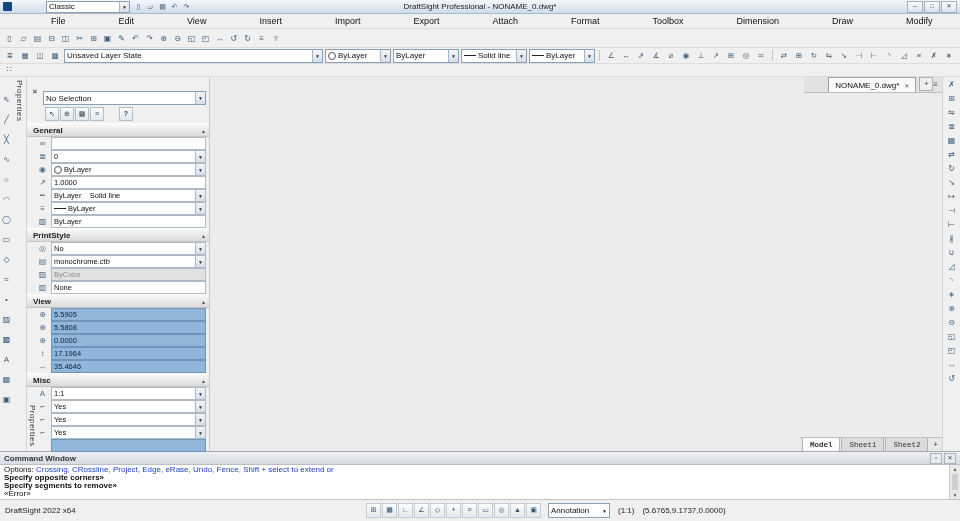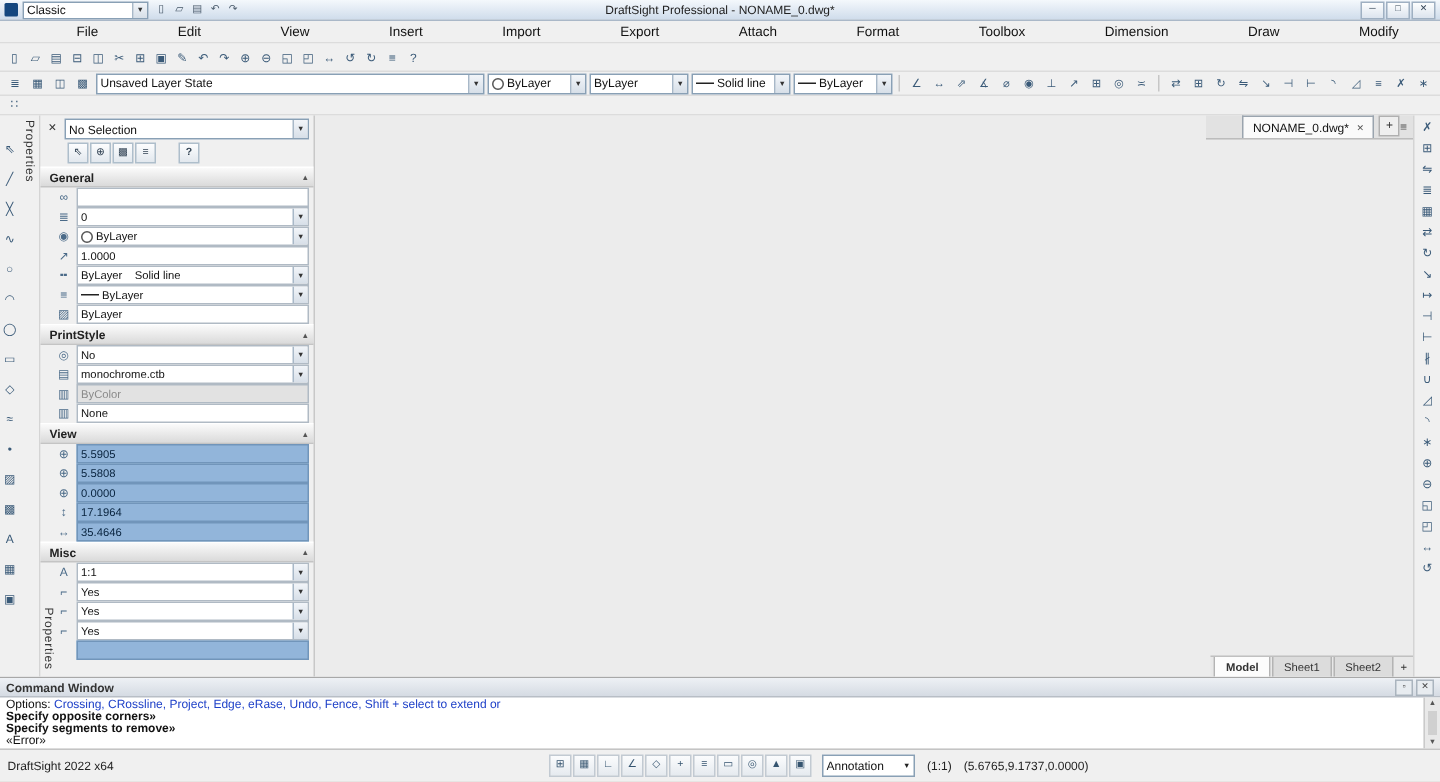--- a/index.html
+++ b/index.html
@@ -9,21 +9,21 @@
   .app{width:960px;height:521px;display:flex;flex-direction:column;background:#f0f0f0;}
 
   
   .titlebar{height:13px;flex:none;display:flex;align-items:center;gap:3px;padding:0 3px;
     background:linear-gradient(#f4f8fc,#cfdceb);border-bottom:1px solid #aab8c8;font-size:8px;color:#222;position:relative;}
   .app-icon{width:9px;height:9px;background:#15477f;border-radius:1px;flex:none;}
   .combo{display:flex;align-items:center;background:#fff;border:1px solid #89a0b5;height:12px;font-size:8px;padding-left:2px;color:#111;}
   .combo .cval{flex:1;white-space:nowrap;overflow:hidden;}
   .carrow{flex:none;width:9px;align-self:stretch;background:linear-gradient(#f2f5f9,#d7dfe8);
     border-left:1px solid #a8b8c8;font-size:5px;display:flex;align-items:center;justify-content:center;color:#333;}
-  .ws-combo{width:80px;height:10px;z-index:2;}
+  .ws-combo{width:80px;height:10px;z-index:2;margin-left:31px;}
   .tb-quick{display:flex;gap:1px;z-index:2;}
   .qicon{width:11px;height:10px;font-size:7px;line-height:10px;text-align:center;color:#456;}
   .title-text{position:absolute;left:0;right:0;text-align:center;font-size:8px;pointer-events:none;}
   .winbtns{display:flex;gap:1px;margin-left:auto;z-index:2;}
   .wbtn{width:14px;height:10px;font-size:6px;line-height:9px;text-align:center;border:1px solid #9fb0c2;
     background:linear-gradient(#fdfefe,#dce4ee);color:#345;}
 
   
   .menubar{height:14px;flex:none;display:flex;align-items:center;background:#f0f0f0;border-bottom:1px solid #dcdcdc;font-size:9px;padding-left:3px;}
   .menus{display:flex;}
@@ -51,21 +51,21 @@
   .left-strip{width:26px;flex:none;position:relative;background:#f0f0f0;border-right:1px solid #d4d4d4;}
   .vlabel{writing-mode:vertical-rl;font-size:8px;color:#333;letter-spacing:.5px;}
   .vl-top{position:absolute;top:3px;right:2px;}
   .left-icons{position:absolute;left:0;top:16px;display:flex;flex-direction:column;gap:7px;}
   .dockicon{width:13px;height:13px;font-size:8px;line-height:13px;text-align:center;color:#3a5a78;}
 
   
   .prop-panel{width:182px;flex:none;background:#f0f0f0;border-right:1px solid #c8c8c8;display:flex;flex-direction:column;position:relative;font-size:8px;}
   .prop-head{display:flex;align-items:center;gap:3px;padding:2px 3px;}
   .pclose{width:10px;height:10px;font-size:7px;line-height:10px;text-align:center;color:#333;}
-  .selcombo{flex:1;height:12px;}
+  .selcombo{flex:1;height:12px;margin-top:12px;}
   .prop-toolbar{display:flex;align-items:center;gap:1px;padding:0 3px 2px 18px;}
   .pbtn{width:12px;height:12px;border:1px solid #aebecb;background:linear-gradient(#fcfdfe,#e2e8ee);font-size:7px;line-height:11px;text-align:center;color:#345;}
   .helpbtn{margin-left:14px;font-weight:bold;}
   .psection-header{height:12px;display:flex;align-items:center;padding:0 4px 0 6px;background:linear-gradient(#fafafa,#dadada);
     border-top:1px solid #fff;border-bottom:1px solid #c4c4c4;font-weight:bold;color:#222;font-size:8px;}
   .psection-header .collapse{margin-left:auto;font-size:6px;color:#555;}
   .prow{height:13px;display:flex;align-items:center;gap:2px;padding:0 3px 0 9px;}
   .picon{width:13px;flex:none;text-align:center;font-size:8px;color:#4a6a88;}
   .pfield{flex:1;height:11px;display:flex;align-items:center;background:#fff;border:1px solid #b0bac4;padding-left:2px;overflow:hidden;}
   .pfield .pval{flex:1;white-space:pre;overflow:hidden;font-size:7.5px;color:#111;}
@@ -78,21 +78,21 @@
 
   
   .canvas-area{flex:1;min-width:0;display:flex;flex-direction:column;background:#ececec;align-items:flex-end;}
   .doc-tabs{height:15px;flex:none;display:flex;align-items:flex-end;background:#e2e2e2;border-bottom:1px solid #bcbcbc;padding-left:24px;}
   .doc-tab{height:14px;display:flex;align-items:center;gap:5px;background:#fafafa;border:1px solid #9aa4ae;border-bottom:none;padding:0 6px;font-size:8px;color:#111;}
   .tclose{font-size:6px;color:#555;}
   .add-tab{width:12px;height:12px;margin:0 0 1px 3px;border:1px solid #b0b0b0;background:#efefef;font-size:8px;line-height:11px;text-align:center;color:#333;}
   .tab-list{margin-left:auto;margin-right:4px;font-size:8px;color:#555;align-self:center;}
   .canvas{flex:1;min-height:0;background:#000;position:relative;cursor:crosshair;}
   .canvas svg{position:absolute;inset:0;width:100%;height:100%;display:block;}
-  .sheet-tabs{height:13px;flex:none;display:flex;align-items:stretch;background:#e8e8e8;border-top:1px solid #c0c0c0;padding-left:2px;font-size:7.5px;}
+  .sheet-tabs{height:13px;flex:none;display:flex;align-items:stretch;background:#e8e8e8;border-top:1px solid #c0c0c0;padding-left:2px;font-size:7.5px;font-family:Liberation Mono, monospace;}
   .sheet-tab{display:flex;align-items:center;padding:0 7px;border-left:1px solid #b4b4b4;border-right:1px solid #b4b4b4;background:#dcdcdc;color:#333;margin-right:1px;}
   .sheet-tab.active{background:#fcfcfc;font-weight:bold;}
   .sheet-add{display:flex;align-items:center;padding:0 4px;color:#333;}
   .right-strip{width:17px;flex:none;background:#f0f0f0;border-left:1px solid #d4d4d4;display:flex;flex-direction:column;align-items:center;padding-top:1px;}
   .right-strip .dockicon{height:14px;line-height:14px;}
 
   
   .cmdwin{height:47px;flex:none;display:flex;flex-direction:column;border-top:1px solid #a8a8a8;background:#fff;}
   .cmd-title{height:12px;flex:none;display:flex;align-items:center;gap:4px;background:linear-gradient(#eef1f5,#d5dbe3);
     border-bottom:1px solid #b8bec6;padding:0 4px;font-size:8px;font-weight:bold;color:#333;}

